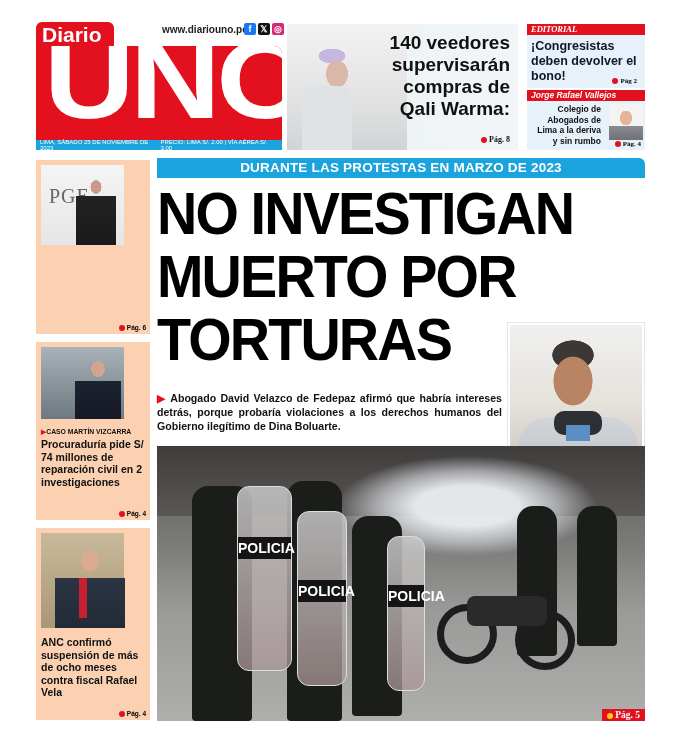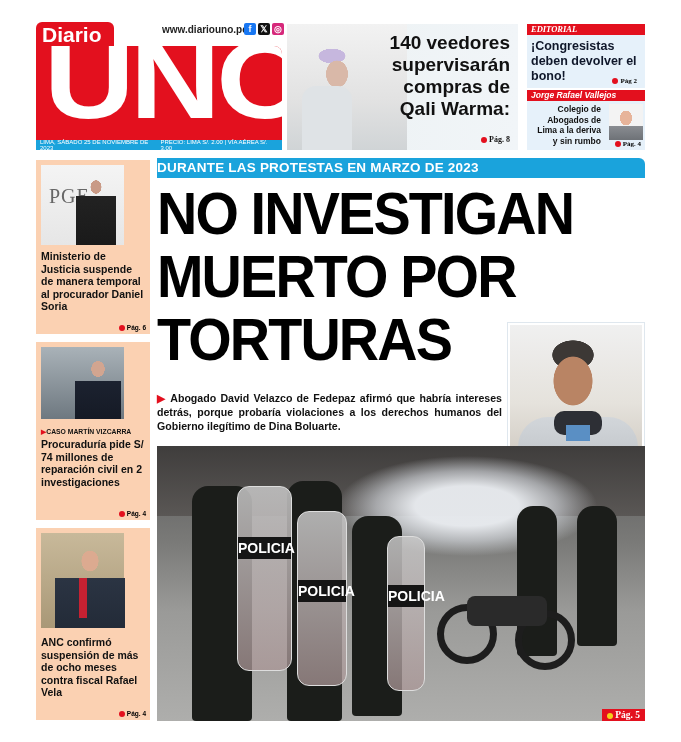--- a/index.html
+++ b/index.html
@@ -60,21 +60,21 @@
     #card2 .side-kicker { top: 86px; }
     #card2 .side-title { top: 96px; }
 
     #card3 { top: 528px; height: 192px; }
     #card3 .side-photo { height: 95px; background: linear-gradient(180deg,#c8b99a,#a99877); }
     #card3-person { position:absolute; left:14px; top:8px; width:70px; height:87px; background: radial-gradient(ellipse 14px 17px at 35px 20px, #dcaa90 60%, transparent 62%), linear-gradient(180deg, transparent 0%, transparent 42%, #2b3443 42%, #232b38 100%); border-radius: 20px 20px 0 0; }
     #card3-sash { position:absolute; left:38px; top:45px; width:8px; height:40px; background:#c62132; }
     #card3 .side-title { top: 108px; }
 
     
-    #kicker-bar { left: 157px; top: 158px; width: 488px; height: 20px; background: #1aa3dc; border-radius: 0 6px 0 0; color: #fff; font-weight: 900; font-size: 13.5px; line-height: 20px; letter-spacing: 0.2px; }
+    #kicker-bar { left: 157px; top: 158px; width: 488px; height: 20px; background: #1aa3dc; border-radius: 0 6px 0 0; color: #fff; font-weight: 900; font-size: 13.5px; text-align: center; line-height: 20px; letter-spacing: 0.2px; }
 
     
     #headline { left: 157px; top: 182px; width: 500px; }
     .hl-line { font-weight: 900; font-size: 60px; line-height: 63px; color: #000; letter-spacing: -2px; transform: scaleX(0.93); transform-origin: left; white-space: nowrap; font-family: "Liberation Sans", sans-serif; }
 
     
     #summary { left: 157px; top: 391px; width: 345px; font-size: 10.6px; font-weight: bold; line-height: 14px; color: #111; text-align: justify; }
     #summary .arrow { color: #e3101e; }
 
     
@@ -135,21 +135,20 @@
   <div id="columnist-title">Colegio de Abogados de Lima a la deriva y sin rumbo</div>
   <div id="columnist-photo"></div>
   <div id="columnist-pag"><span class="dot"></span><span>Pág. 4</span></div>
 </div>
 
 <div id="card1" class="abs side-card">
   <div class="side-photo">
     <div id="card1-pge">PGE</div>
     <div id="card1-person"></div>
   </div>
-  <div class="side-title">Ministerio de Justicia suspende de manera temporal al procurador Daniel Soria</div>
   <div class="side-pag"><span class="dot"></span><span>Pág. 6</span></div>
 </div>
 
 <div id="card2" class="abs side-card">
   <div class="side-photo">
     <div id="card2-person"></div>
   </div>
   <div class="side-kicker"><span class="arrow">▶</span><span>CASO MARTÍN VIZCARRA</span></div>
   <div class="side-title">Procuraduría pide S/ 74 millones de reparación civil en 2 investigaciones</div>
   <div class="side-pag"><span class="dot"></span><span>Pág. 4</span></div>

